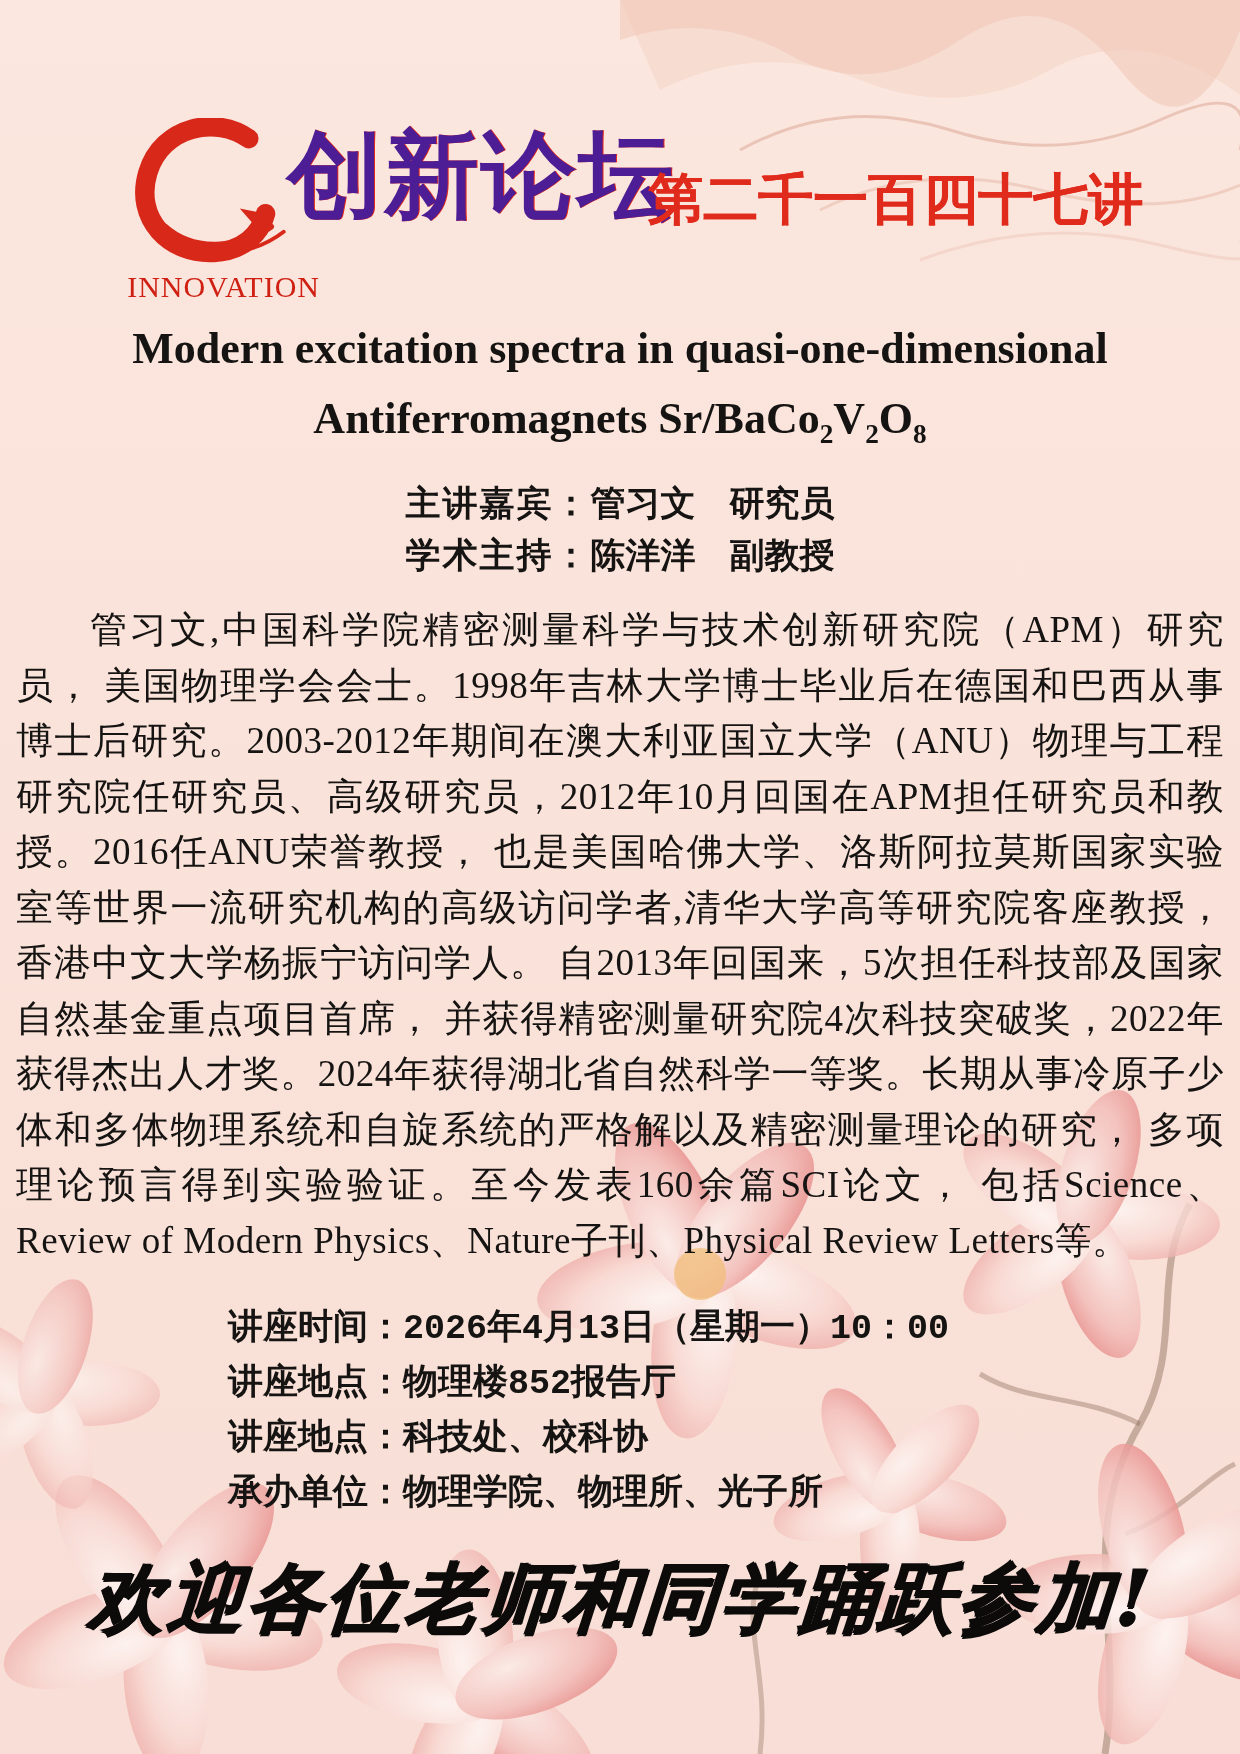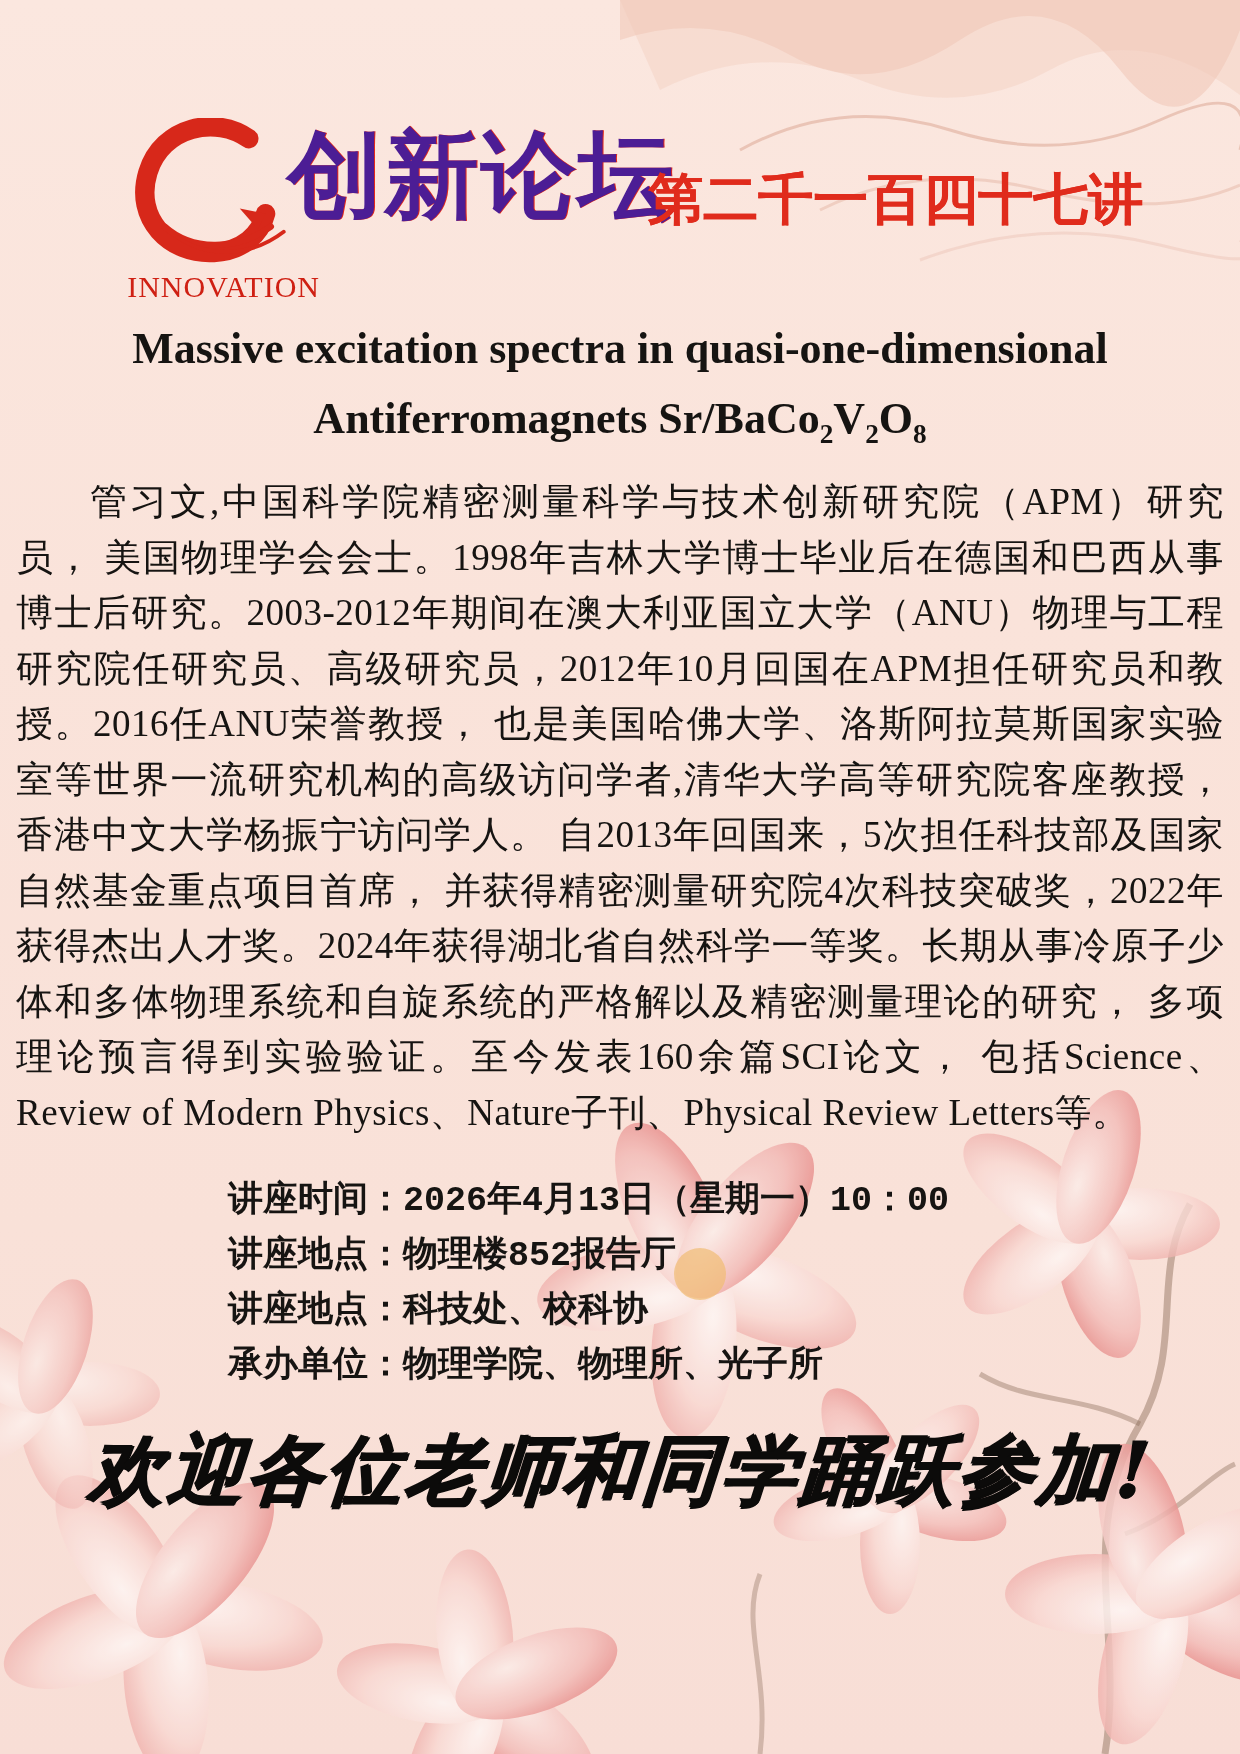--- a/index.html
+++ b/index.html
@@ -166,24 +166,32 @@
         <path d="M30 84 C 50 102 84 104 112 84" fill="none" stroke="#d7281a" stroke-width="5" stroke-linecap="round"></path>
         <path d="M40 92 C 62 108 96 108 122 88" fill="none" stroke="#d7281a" stroke-width="3" stroke-linecap="round"></path>
       </svg>
       <div class="logo-label">INNOVATION</div>
     </div>
     <div class="forum-title">创新论坛</div>
     <div class="lecture-number">第二千一百四十七讲</div>
   </div>
 
   <div class="paper-title">
-    <div>Massive excitation spectra in quasi-one-dimensional</div>
+    <div>Modern excitation spectra in quasi-one-dimensional</div>
     <div><span>Antiferromagnets Sr/BaCo</span><sub>2</sub><span>V</span><sub>2</sub><span>O</span><sub>8</sub></div>
   </div>
 
+  <div class="speaker-block">
+    <div class="speaker-row">
+      <span class="role-label">主讲嘉宾：</span><span>管习文</span><span class="person-title">研究员</span>
+    </div>
+    <div class="speaker-row">
+      <span class="role-label">学术主持：</span><span>陈洋洋</span><span class="person-title">副教授</span>
+    </div>
+  </div>
 
   <div class="bio">管习文,中国科学院精密测量科学与技术创新研究院（APM）研究员， 美国物理学会会士。1998年吉林大学博士毕业后在德国和巴西从事博士后研究。2003-2012年期间在澳大利亚国立大学（ANU）物理与工程研究院任研究员、高级研究员，2012年10月回国在APM担任研究员和教授。2016任ANU荣誉教授， 也是美国哈佛大学、洛斯阿拉莫斯国家实验室等世界一流研究机构的高级访问学者,清华大学高等研究院客座教授，香港中文大学杨振宁访问学人。 自2013年回国来，5次担任科技部及国家自然基金重点项目首席， 并获得精密测量研究院4次科技突破奖，2022年获得杰出人才奖。2024年获得湖北省自然科学一等奖。长期从事冷原子少体和多体物理系统和自旋系统的严格解以及精密测量理论的研究， 多项理论预言得到实验验证。至今发表160余篇SCI论文， 包括Science、Review of Modern Physics、Nature子刊、Physical Review Letters等。</div>
 
   <div class="details">
     <div class="detail-row">
       <span>讲座时间：</span><span>2026年4月13日（星期一）10：00</span>
     </div>
     <div class="detail-row">
       <span>讲座地点：</span><span>物理楼852报告厅</span>
     </div>

